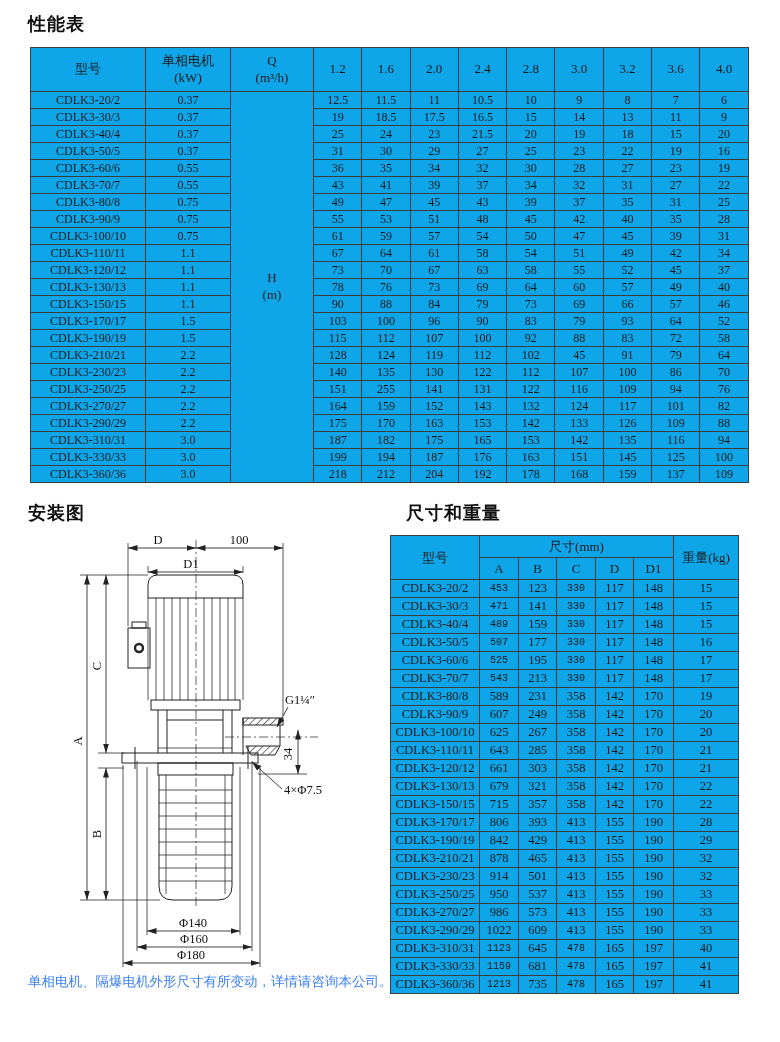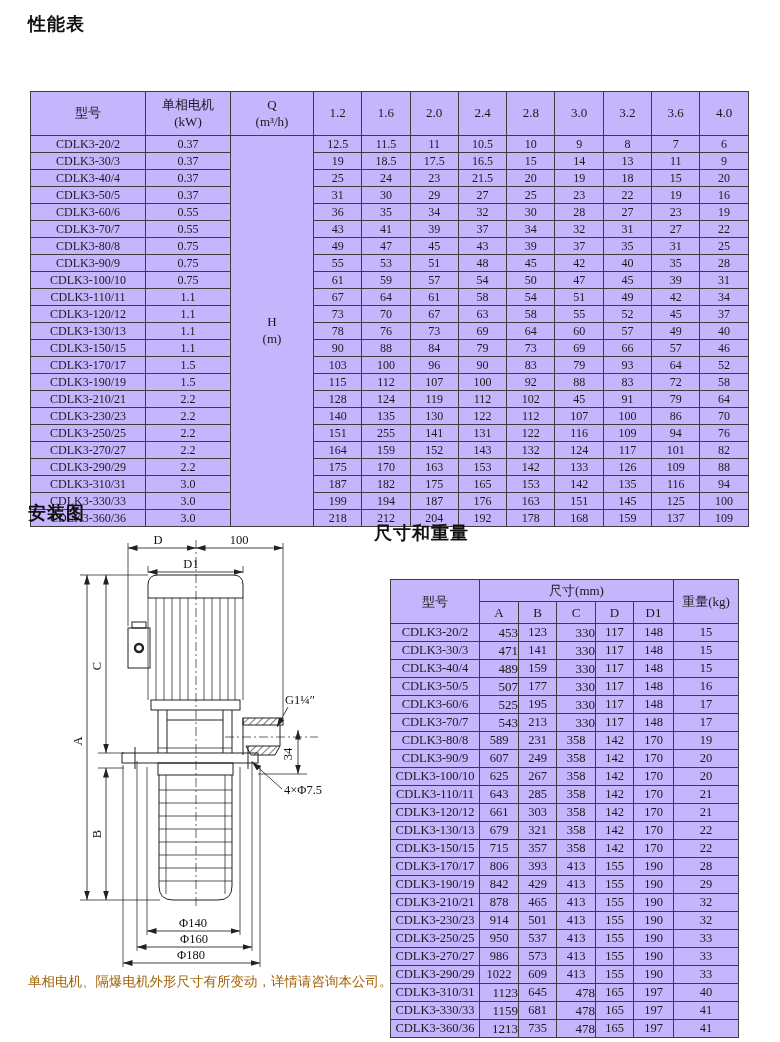--- a/index.html
+++ b/index.html
@@ -1,34 +1,34 @@
 <!DOCTYPE html>
 <html><head>
 <meta charset="utf-8">
 <style>
   html,body{margin:0;padding:0;background:#ffffff;}
   body{width:780px;height:1042px;position:relative;font-family:"Liberation Serif",serif;color:#1a1a1a;}
   .abs{position:absolute;}
   .sec-title{font-family:"DejaVu Sans",sans-serif;font-weight:bold;font-size:18px;color:#101010;letter-spacing:1px;white-space:nowrap;text-align:right;}
-  table{border-collapse:collapse;table-layout:fixed;background:#c4b5fd;margin-top:44px;}
+  table{border-collapse:collapse;table-layout:fixed;background:#0ea5e9;}
   th,td{border:1px solid #3d3d3d;text-align:center;vertical-align:middle;padding:0;font-weight:normal;overflow:hidden;white-space:nowrap;}
   .cn{font-family:"DejaVu Sans",sans-serif;}
   .unit{font-family:"Liberation Serif",serif;}
   
   #perf-table{width:718px;}
   #perf-table thead th{height:43px;font-size:13px;line-height:1.25;}
   #perf-table tbody td{height:16px;line-height:16px;font-size:12px;}
   #perf-table .hcell{font-size:13px;line-height:1.3;}
   
   #dims-table{width:348px;}
   #dims-table thead th{height:21px;font-size:13px;line-height:21px;}
   #dims-table tbody td{height:17px;line-height:17px;font-size:12.5px;}
-  #dims-table td.alt{font-family:Liberation Serif, serif;font-size:13px;text-align:right;}
+  #dims-table td.alt{font-family:Liberation Mono, monospace;font-size:10px;}
   
-  .footnote{font-family:"DejaVu Sans",sans-serif;font-size:13.5px;color:#a16207;white-space:nowrap;}
+  .footnote{font-family:"DejaVu Sans",sans-serif;font-size:13.5px;color:#3b82f6;white-space:nowrap;}
   
   .ln{stroke:#222;stroke-width:1;fill:none;}
   .thin{stroke:#222;stroke-width:.75;fill:none;}
   .dim{stroke:#222;stroke-width:.85;fill:none;}
   .cl{stroke:#222;stroke-width:.7;stroke-dasharray:9 3 2 3;fill:none;}
   .knob{stroke:#222;stroke-width:2.4;fill:none;}
   svg text{font-family:"Liberation Serif",serif;font-size:12.5px;fill:#111;}
 </style>
 </head>
 <body>
@@ -366,21 +366,21 @@
         <td>178</td>
         <td>168</td>
         <td>159</td>
         <td>137</td>
         <td>109</td>
       </tr>
     </tbody>
 </table>
 
 <div class="abs sec-title" style="left:28px;top:501px;">安装图</div>
-<div class="abs sec-title" style="left:374px;top:501px;margin-top:20px;">尺寸和重量</div>
+<div class="abs sec-title" style="left:406px;top:501px;">尺寸和重量</div>
 
 <svg class="abs" style="left:30px;top:533px;" width="320" height="445" viewBox="0 0 320 445">
   <defs>
     <marker id="ae" markerUnits="userSpaceOnUse" markerWidth="10" markerHeight="7" refX="9.5" refY="3" orient="auto">
       <path d="M0,0 L9.5,3 L0,6 Z" fill="#222"></path>
     </marker>
     <marker id="as" markerUnits="userSpaceOnUse" markerWidth="10" markerHeight="7" refX="9.5" refY="3" orient="auto-start-reverse">
       <path d="M0,0 L9.5,3 L0,6 Z" fill="#222"></path>
     </marker>
     <pattern id="hx" width="5" height="5" patternUnits="userSpaceOnUse" patternTransform="rotate(45)">

